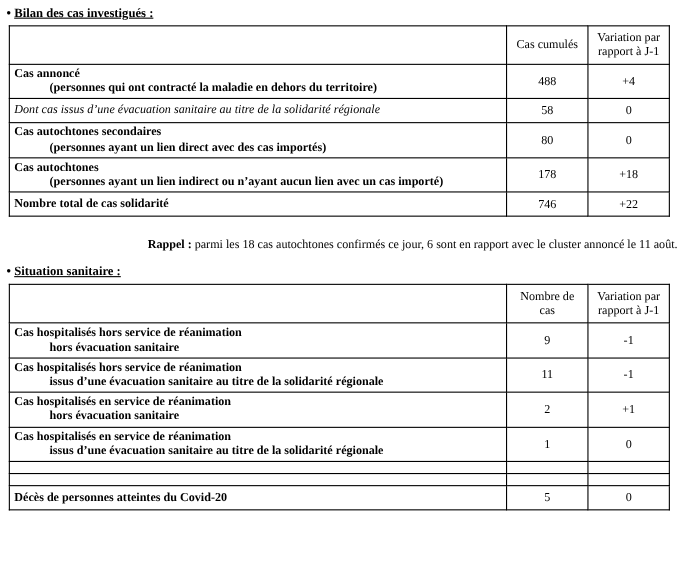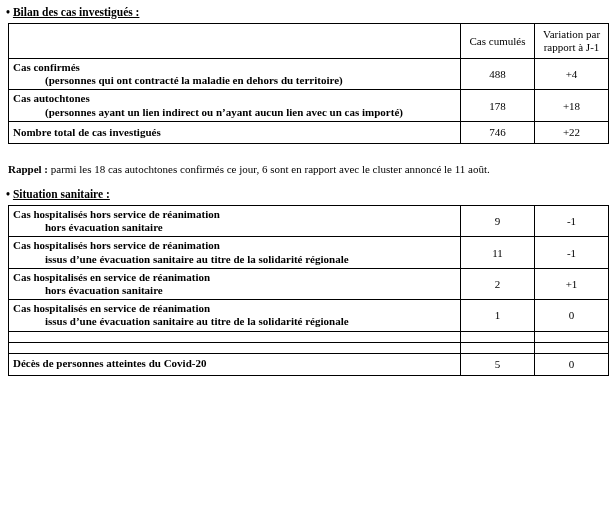--- a/index.html
+++ b/index.html
@@ -82,20 +82,21 @@
     font-size: 12px;
     vertical-align: middle;
   }
   .row-tall td { height: 26px; }
   .row-one td { height: 17px; }
 
   .rappel {
     margin: 18px 0 0 8px;
     font-size: 11px;
     line-height: 1.3;
+    text-align: right;
   }
   .rappel b { font-weight: bold; }
 
   .spacer-row td {
     border-left: 1px solid #000;
     border-right: 1px solid #000;
     border-top: none;
     border-bottom: none;
     height: 6px;
   }
@@ -118,41 +119,56 @@
     </colgroup>
     <tbody>
       <tr>
         <td class="hdr-blank"></td>
         <td class="hdr">Cas cumulés</td>
         <td class="hdr">Variation par rapport à J-1</td>
       </tr>
 
       <tr class="row-tall">
         <td>
-          <div class="lbl-bold">Cas confirmés</div>
+          <div class="lbl-bold">Cas annoncé</div>
           <div class="lbl-sub">(personnes qui ont contracté la maladie en dehors du territoire)</div>
         </td>
         <td class="num">488</td>
         <td class="num">+4</td>
       </tr>
 
-
+      <tr class="row-one">
+        <td>
+          <div class="lbl-italic">Dont cas issus d’une évacuation sanitaire au titre de la solidarité régionale</div>
+        </td>
+        <td class="num">58</td>
+        <td class="num">0</td>
+      </tr>
+
+      <tr class="row-tall">
+        <td>
+          <div class="lbl-bold">Cas autochtones secondaires</div>
+          <div class="lbl-sub">(personnes ayant un lien direct avec des cas importés)</div>
+        </td>
+        <td class="num">80</td>
+        <td class="num">0</td>
+      </tr>
 
       <tr class="row-tall">
         <td>
           <div class="lbl-bold">Cas autochtones</div>
           <div class="lbl-sub">(personnes ayant un lien indirect ou n’ayant aucun lien avec un cas importé)</div>
         </td>
         <td class="num">178</td>
         <td class="num">+18</td>
       </tr>
 
       <tr class="row-one">
         <td>
-          <div class="lbl-bold">Nombre total de cas investigués</div>
+          <div class="lbl-bold">Nombre total de cas solidarité</div>
         </td>
         <td class="num">746</td>
         <td class="num">+22</td>
       </tr>
     </tbody>
   </table>
 
   <div class="rappel">
     <b>Rappel :</b><span> parmi les 18 cas autochtones confirmés ce jour, 6 sont en rapport avec le cluster annoncé le 11 août.</span>
   </div>
@@ -162,20 +178,25 @@
     <span class="htext">Situation sanitaire  :</span>
   </div>
 
   <table class="grid">
     <colgroup>
       <col class="col-label">
         <col class="col-num">
         <col class="col-var">
     </colgroup>
     <tbody>
+      <tr>
+        <td class="hdr-blank"></td>
+        <td class="hdr">Nombre de cas</td>
+        <td class="hdr">Variation par rapport à J-1</td>
+      </tr>
 
       <tr class="row-tall">
         <td>
           <div class="lbl-bold">Cas hospitalisés hors service de réanimation</div>
           <div class="lbl-sub">hors évacuation sanitaire</div>
         </td>
         <td class="num-sm">9</td>
         <td class="num-sm">-1</td>
       </tr>
 

